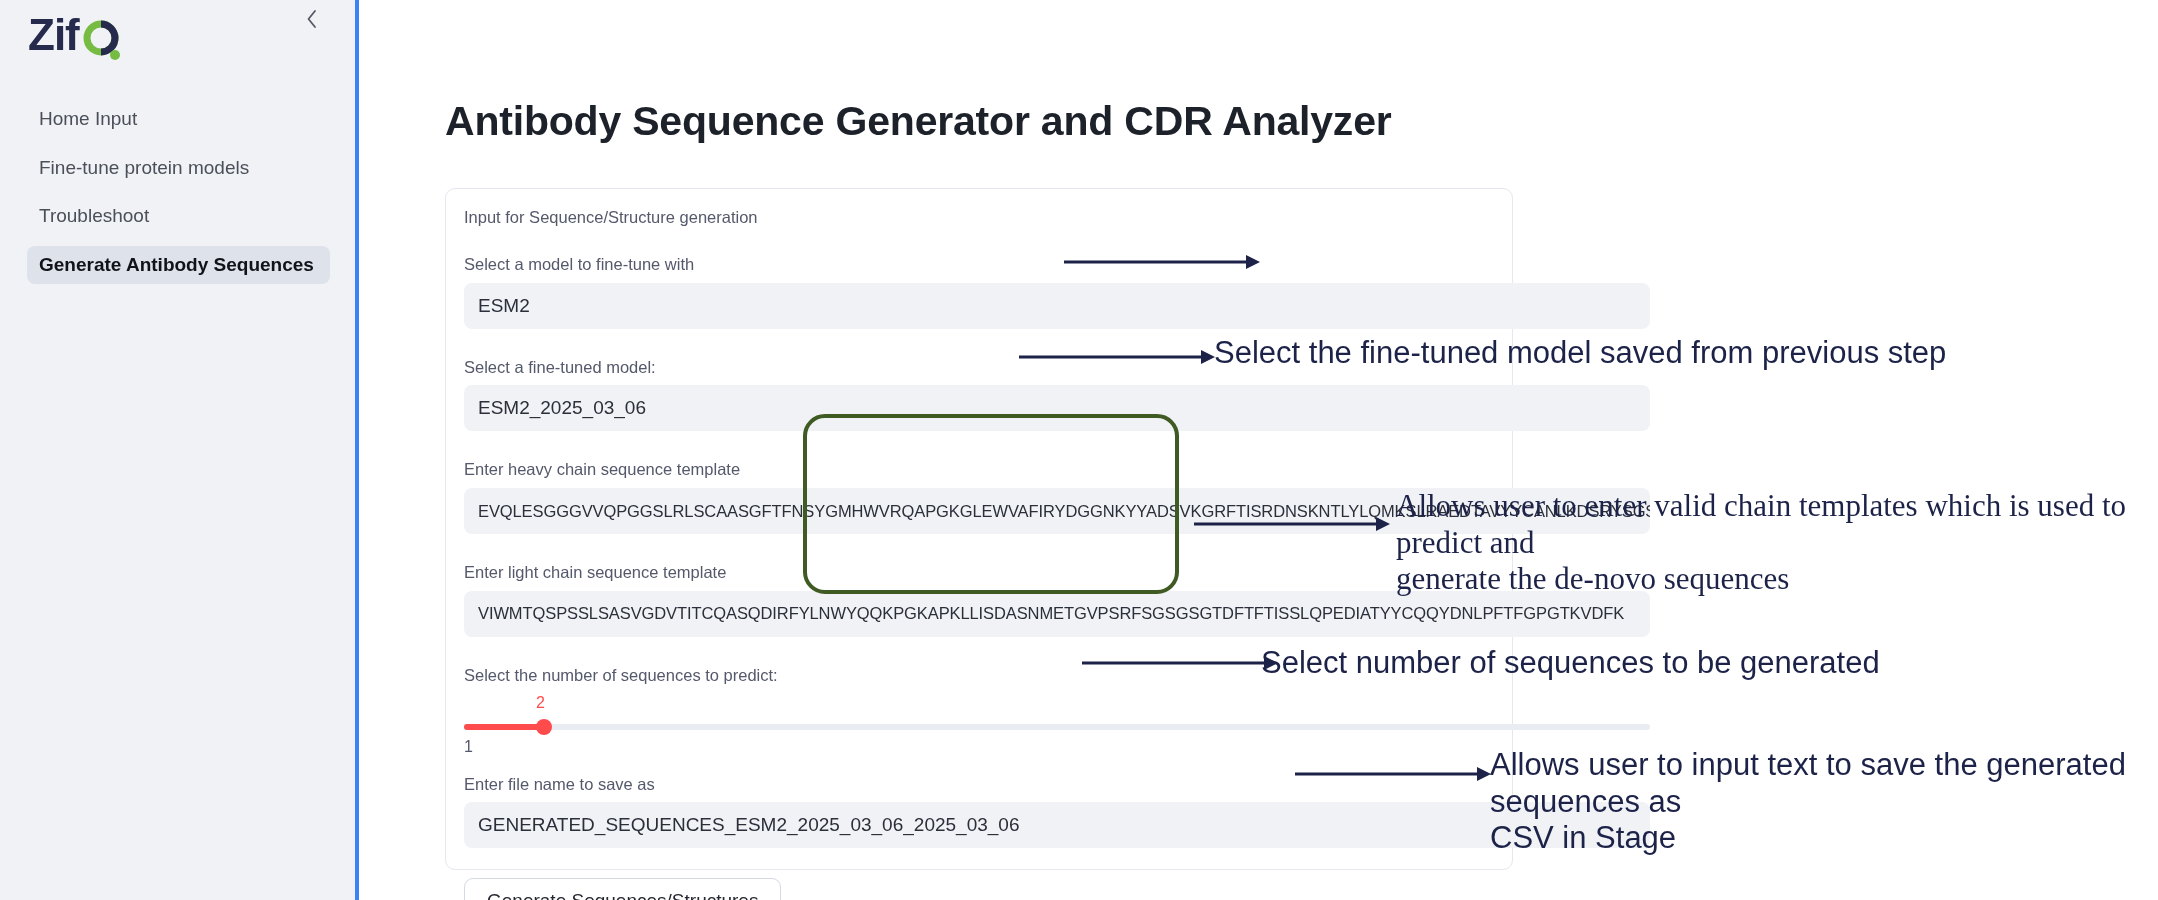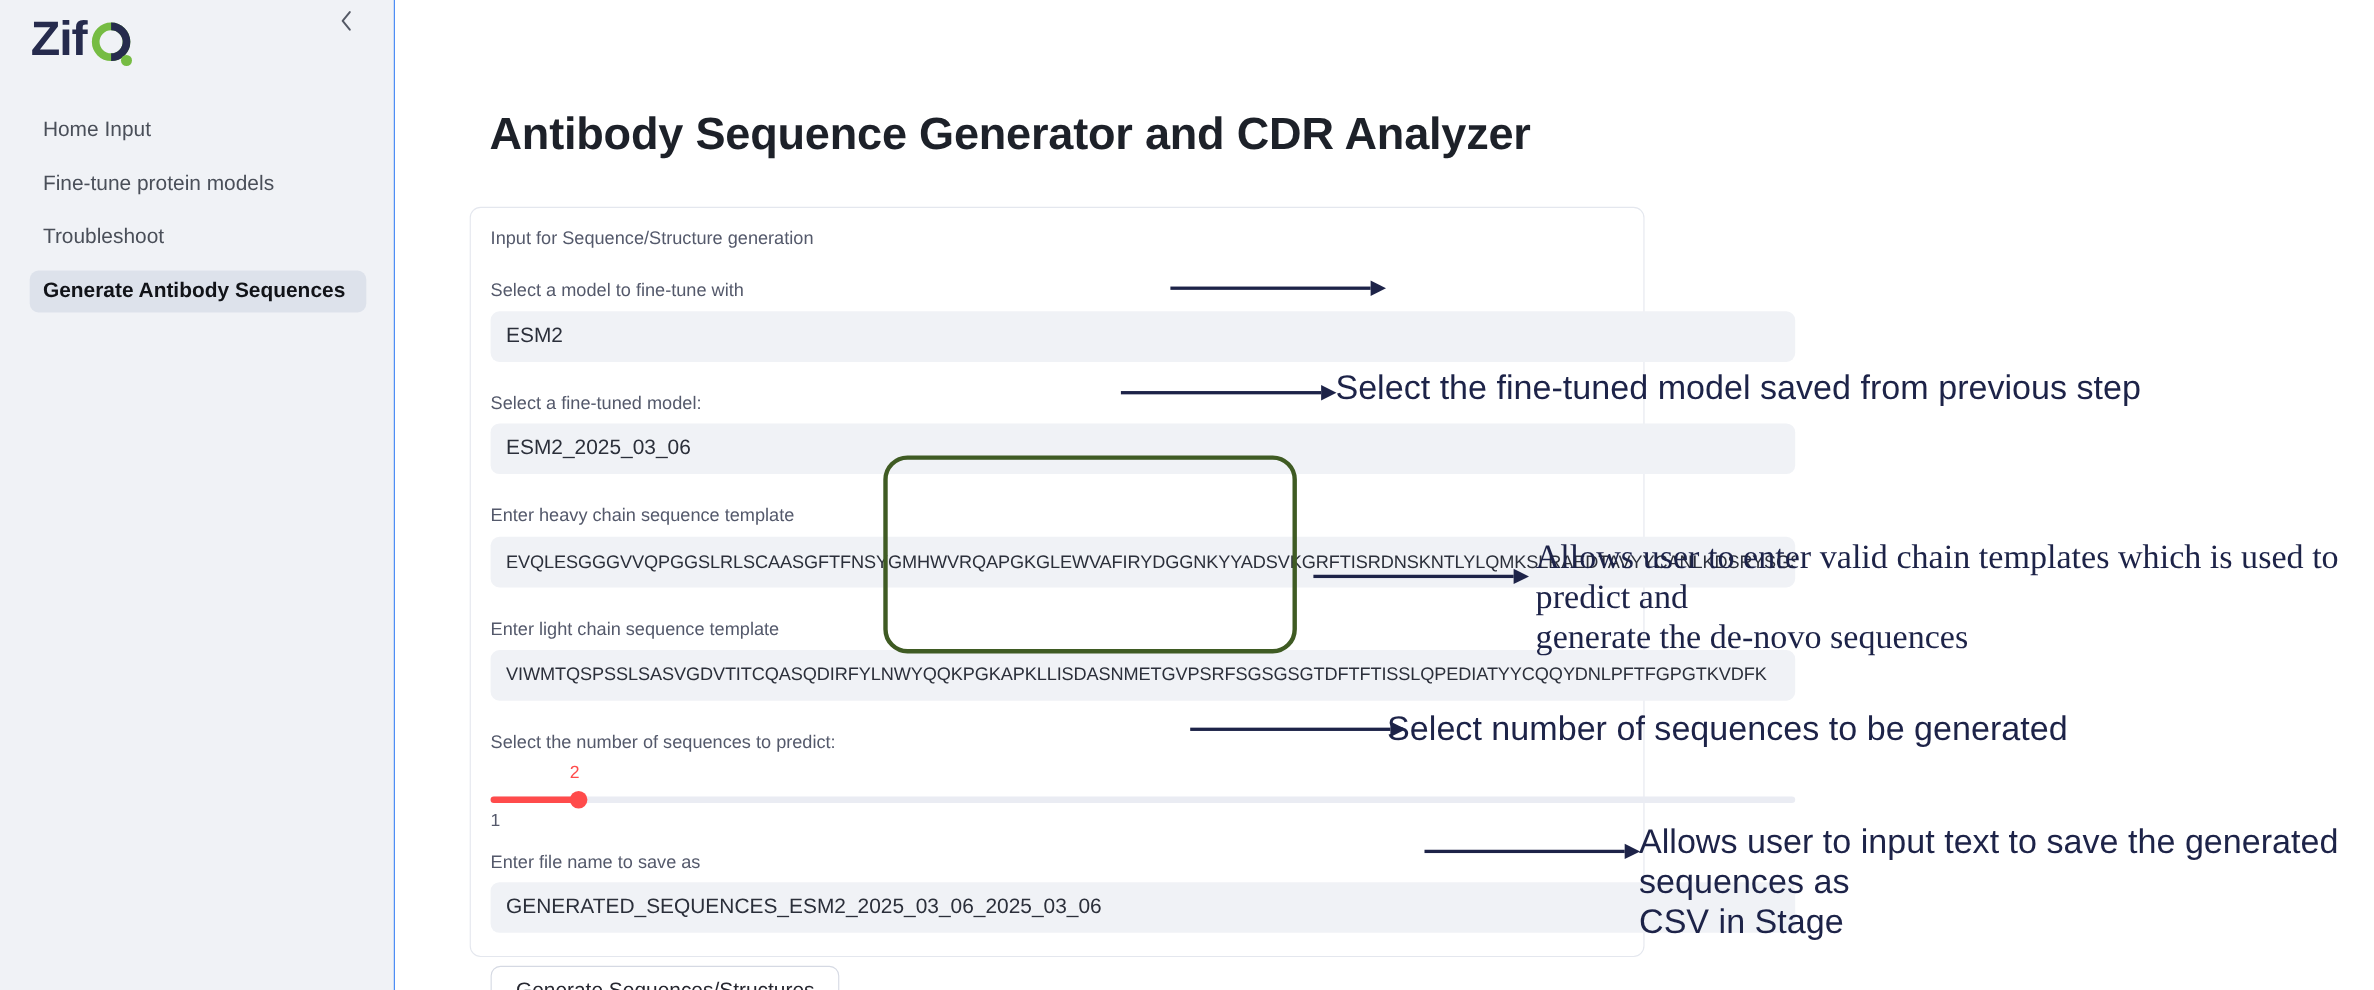--- a/index.html
+++ b/index.html
@@ -11,21 +11,21 @@
     color: #262730;
     overflow: hidden;
     position: relative;
   }
 
   
   #sidebar {
     position: absolute; left:0; top:0;
     width: 359px; height: 900px;
     background: #f0f2f6;
-    border-right: 1px solid #3b82f6;
+    border-right: 4px solid #3b82f6;
   }
   #collapse-btn {
     position:absolute; right: 30px; top: 6px;
     width: 26px; height: 26px;
     display:flex; align-items:center; justify-content:center;
     color:#555a66; font-size: 21px; line-height:1;
     cursor:pointer;
   }
   #logo {
     position:absolute; left: 28px; top: 8px;
@@ -52,21 +52,21 @@
   #main { position:absolute; left: 359px; top:0; right:0; height:900px;border-radius:13px; }
   #page-title {
     position:absolute; left: 86px; top: 98px;
     font-size: 41px;
     font-weight: 700;
     color: #1d2129;
     letter-spacing: -0.2px;
   }
 
   #form-card {
-    position:absolute; left: 68px; top: 188px;
+    position:absolute; left: 86px; top: 188px;
     width: 1068px; height: 682px;
     border: 1px solid #e4e7ee;
     border-radius: 10px;
     background: #ffffff;
   }
   .form-inner { position:absolute; left: 18px; top: 16px; width: 1186px; }
 
   .caption {
     font-size: 16.5px;
     color: #54596b;

